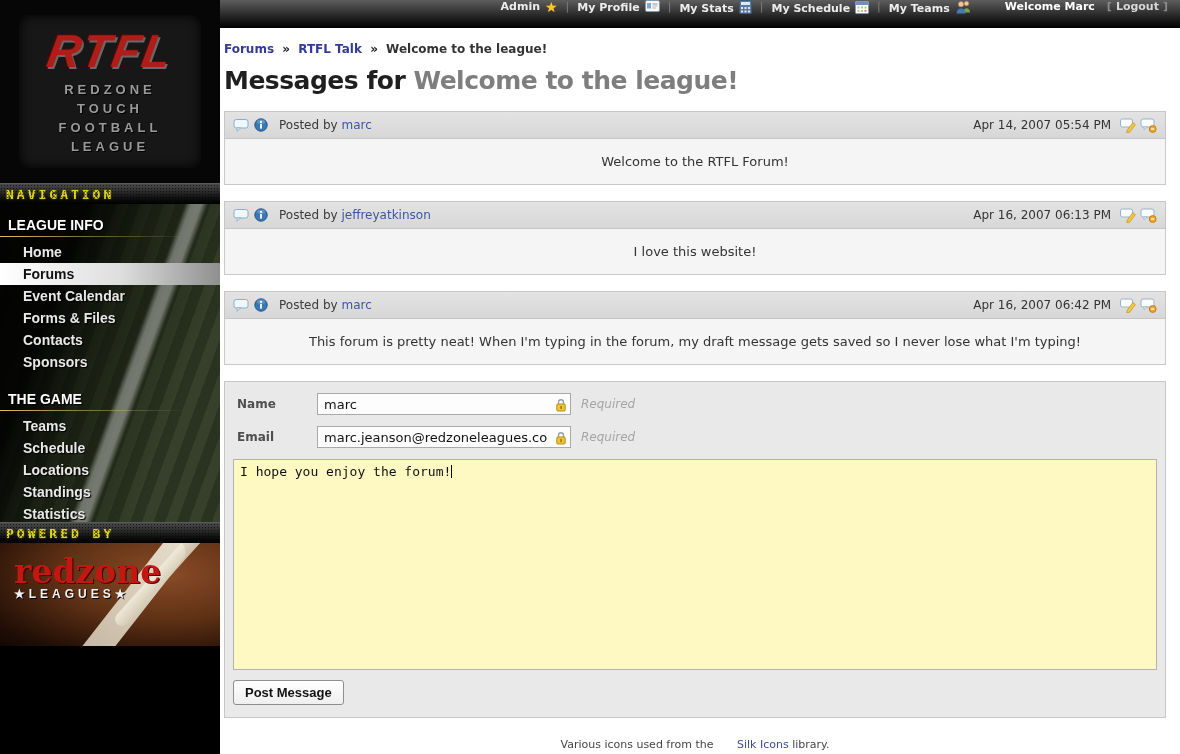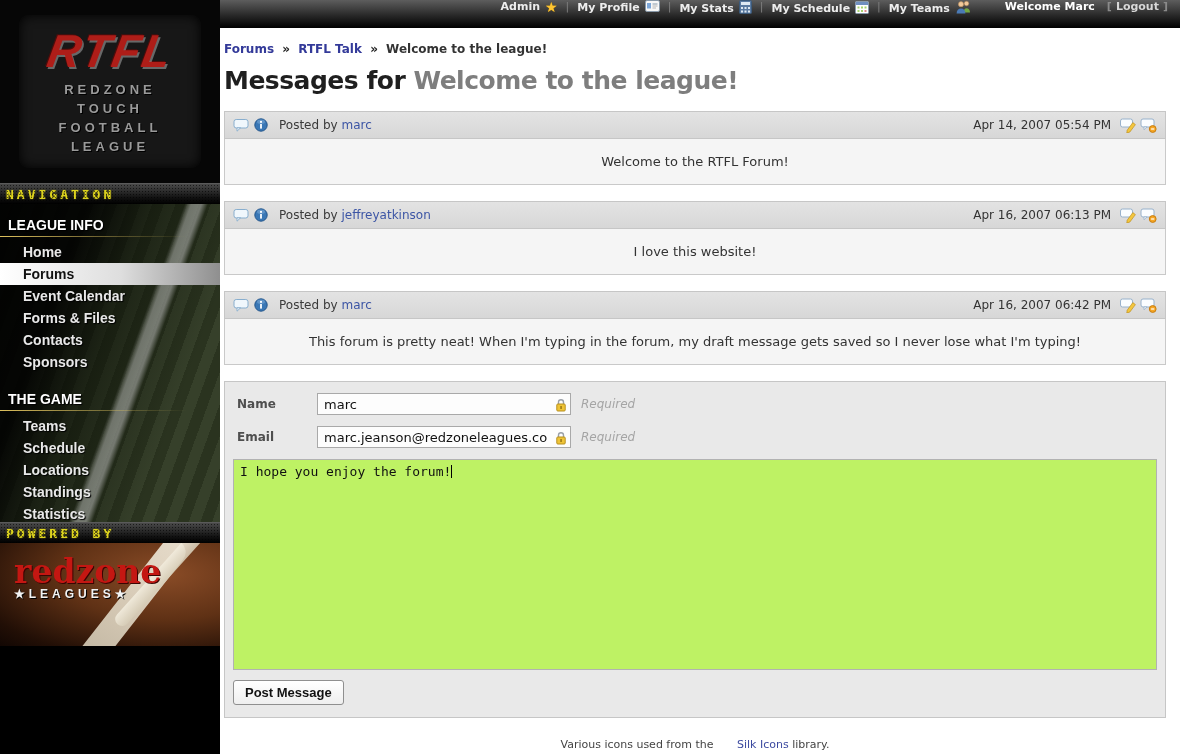--- a/index.html
+++ b/index.html
@@ -86,21 +86,21 @@
 
   .form-panel { background:#e9e9e9; border:1px solid #c6c6c6; margin-top:10px; padding:11px 8px 12px 8px; }
   .form-row { display:flex; align-items:center; margin-bottom:11px; }
   .form-label { width:84px; font-size:12px; font-weight:bold; color:#4f4f4f; padding-left:4px; }
   .input-wrap { position:relative; }
   .text-input { width:254px; height:22px; border:1px solid #a9a9a9; background:#fdfdfd; font-size:13px;
                 font-family:"DejaVu Sans", sans-serif; color:#111; padding:1px 22px 1px 6px; }
   .lock-slot { position:absolute; right:4px; top:4px; }
   .required { font-size:12px; font-style:italic; color:#a5a5a5; margin-left:10px; }
 
-  .message-box { margin-top:4px; height:211px; background:#bef264; border:1px solid #b2b2b2;
+  .message-box { margin-top:4px; height:211px; background:#fef9c3; border:1px solid #b2b2b2;
                  font-family:"DejaVu Sans Mono", monospace; font-size:13px; color:#111;
                  padding:4px 6px; cursor:text; }
   .caret { display:inline-block; width:1px; height:13px; background:#000; vertical-align:-2px; }
 
   .submit-btn { margin-top:10px; font-family:"Liberation Sans", sans-serif; font-size:13px; font-weight:bold;
                 color:#111; background:linear-gradient(#ffffff,#efefef); border:1px solid #8f8f8f;
                 border-radius:3px; padding:4px 11px; cursor:pointer; }
 
   .footer { text-align:center; font-size:11px; color:#444; margin-top:20px; }
   .footer a { color:#3c4aa0; text-decoration:none; cursor:pointer;margin-left:20px; }

